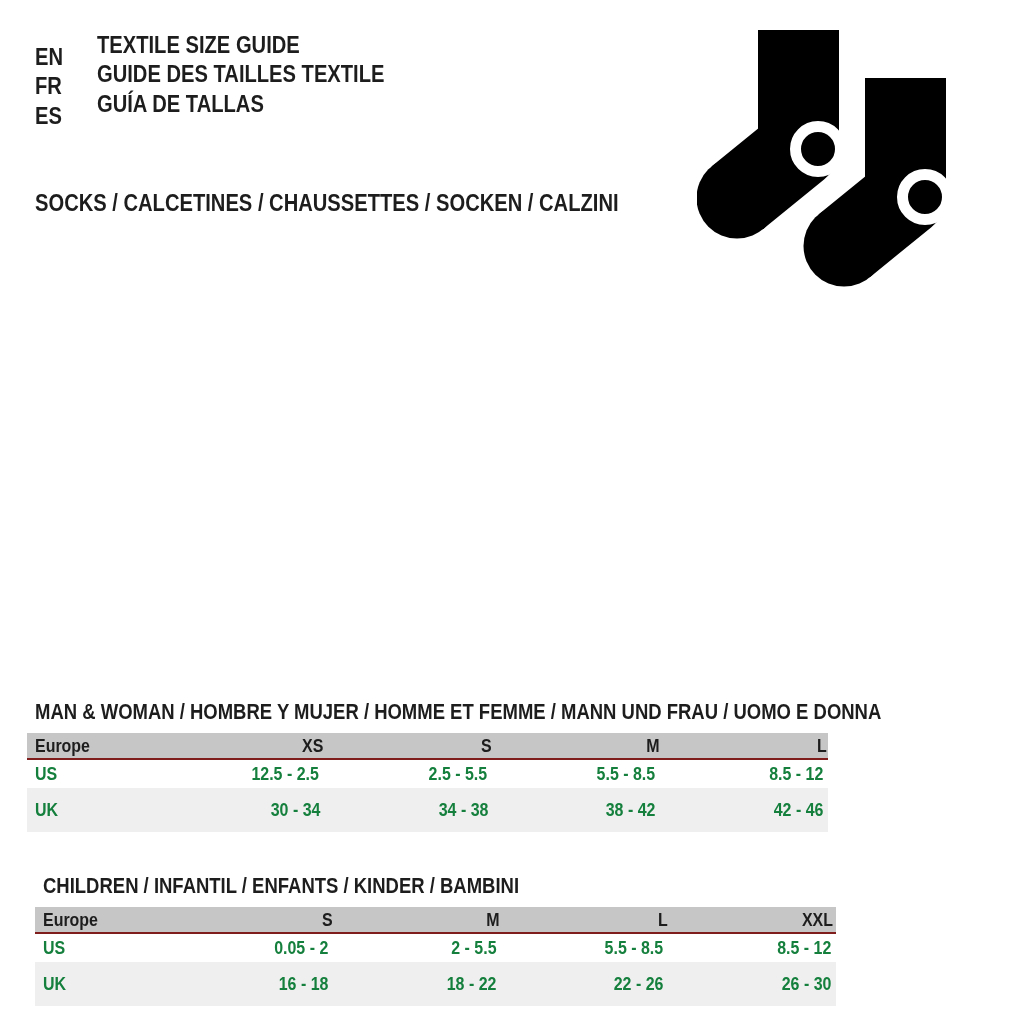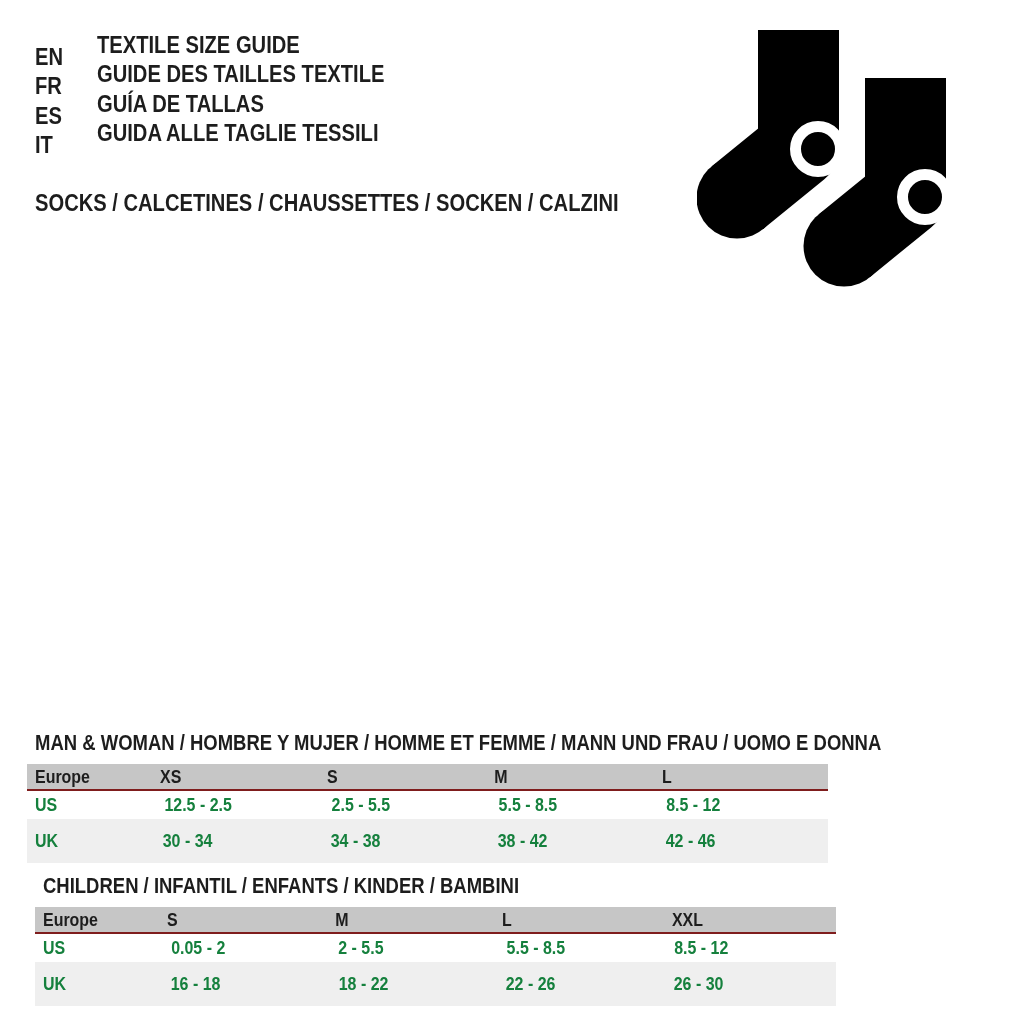--- a/index.html
+++ b/index.html
@@ -19,21 +19,21 @@
   .product-line{position:absolute;left:35px;top:190px;font-size:24px;line-height:26px;}
 
   
   .socks-icon{position:absolute;left:697px;top:30px;width:258px;height:258px;}
   .socks-icon svg{display:block;width:100%;height:100%;}
 
   
   .size-section{position:absolute;left:27px;width:801px;}
   .table-title{margin:0 0 10px 8px;font-size:22px;line-height:22px;}
   table.size-table{table-layout:fixed;width:801px;border-collapse:collapse;border-spacing:0;}
-  table.size-table th,table.size-table td{padding:0;text-align:left;font-size:19px;font-weight:700;overflow:visible;}
+  table.size-table th,table.size-table td{padding:0;text-align:right;font-size:19px;font-weight:700;overflow:visible;}
   table.size-table th:first-child,table.size-table td:first-child{width:123px;text-align:left;padding-left:8px;}
   tr.hdr{background:#c6c6c6;height:26px;border-bottom:2px solid #7f1d1d;}
   tr.hdr th{color:#1d1d1d;font-weight:700;}
   tr.r-odd{background:#ffffff;height:29px;}
   tr.r-even{background:#efefef;height:44px;}
   tr.r-odd td,tr.r-even td{color:#15803d;}
 </style>
 </head>
 <body>
 
@@ -45,43 +45,39 @@
         <span class="cond lang-label">TEXTILE SIZE GUIDE</span>
       </div>
       <div class="lang-row">
         <span class="lang-code"><span class="cond">FR</span></span>
         <span class="cond lang-label">GUIDE DES TAILLES TEXTILE</span>
       </div>
       <div class="lang-row">
         <span class="lang-code"><span class="cond">ES</span></span>
         <span class="cond lang-label">GUÍA DE TALLAS</span>
       </div>
-      <div class="lang-row">
-        <span class="lang-code"><span class="cond">IT</span></span>
-        <span class="cond lang-label">GUIDA ALLE TAGLIE TESSILI</span>
-      </div>
     </div>
 
   <div class="product-line cond">SOCKS / CALCETINES / CHAUSSETTES / SOCKEN / CALZINI</div>
 
   <div class="socks-icon">
     <svg viewBox="0 0 258 258" xmlns="http://www.w3.org/2000/svg">
       <defs>
         <g id="sock">
           <path d="M 101.5 0 L 101.5 118 L 40 168" fill="none" stroke="#000000" stroke-width="81" stroke-linecap="butt" stroke-linejoin="round"></path>
           <circle cx="40" cy="168" r="40.5" fill="#000000"></circle>
           <circle cx="121" cy="119" r="22.5" fill="none" stroke="#ffffff" stroke-width="11"></circle>
         </g>
       </defs>
       <use href="#sock"></use>
       <use href="#sock" transform="translate(107,48)"></use>
     </svg>
   </div>
 
-  <section class="size-section" style="top:732px;text-decoration:underline;">
+  <section class="size-section" style="top:701px;text-decoration:underline;">
     <div class="table-title cond">MAN &amp; WOMAN / HOMBRE Y MUJER / HOMME ET FEMME / MANN UND FRAU / UOMO E DONNA</div>
     <table class="size-table">
         <tbody>
           <tr class="hdr">
             <th><span class="cx cxl">Europe</span></th>
             <th><span class="cx">XS</span></th>
             <th><span class="cx">S</span></th>
             <th><span class="cx">M</span></th>
             <th><span class="cx">L</span></th>
           </tr>

